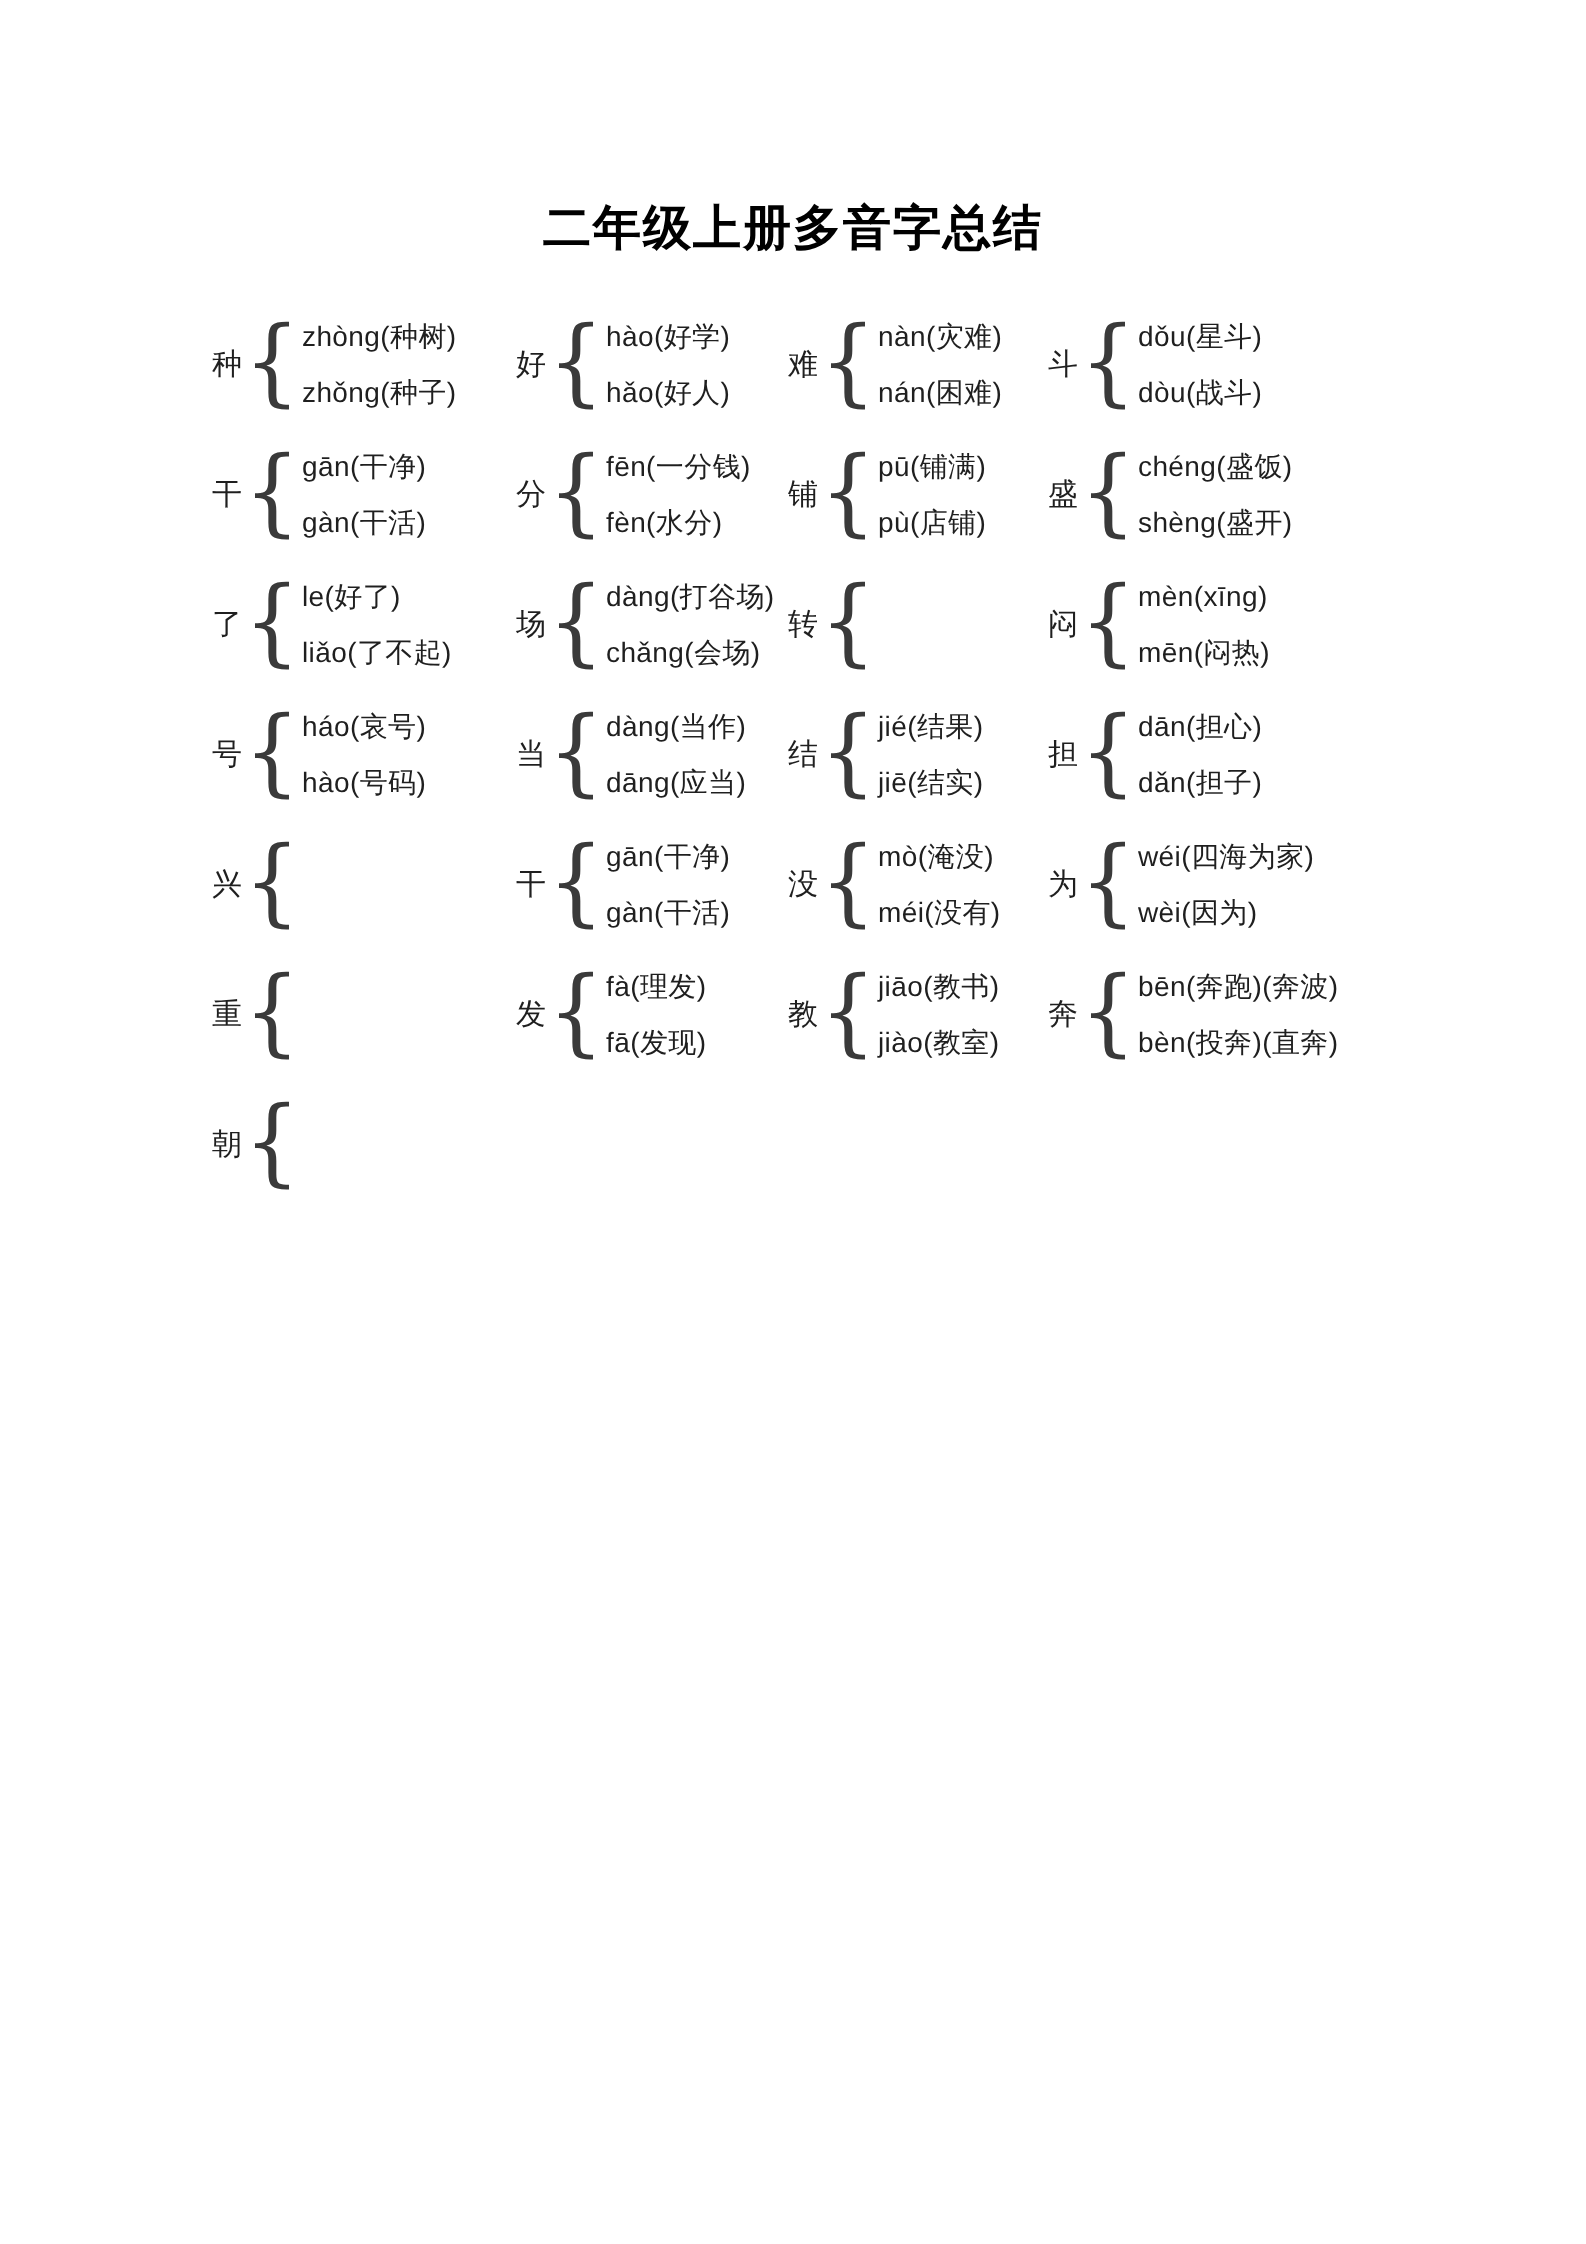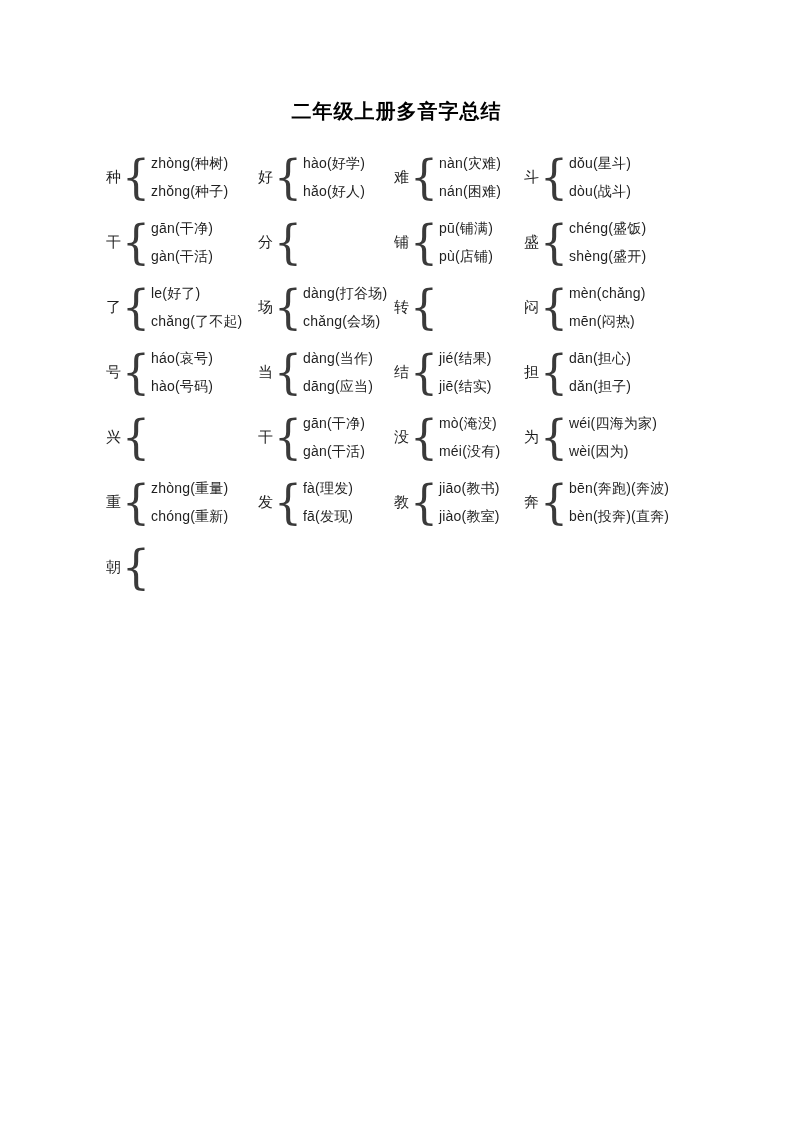--- a/index.html
+++ b/index.html
@@ -13,21 +13,21 @@
     overflow: hidden;
   }
   .page {
     width: 793px;
     height: 1122px;
     position: relative;
   }
   .title {
     margin-top: 98px;
     text-align: center;
-    font-size: 20px;
+    font-size: 24px;
     font-weight: bold;
     color: #000000;
     letter-spacing: 1px;
     font-family: "Liberation Sans", "DejaVu Sans", sans-serif;
   }
   .entries-grid {
     margin-top: 22px;
     margin-left: 106px;
     display: grid;
     grid-template-columns: 152px 136px 130px auto;
@@ -117,20 +117,24 @@
     <span class="brace">{</span>
     <span class="readings">
       <span class="reading">gān(干净)</span>
       <span class="reading">gàn(干活)</span>
     </span>
   </div>
 
   <div class="entry">
     <span class="head-char">分</span>
     <span class="brace">{</span>
+    <span class="readings">
+      <span class="reading">fēn(一分钱)</span>
+      <span class="reading">fèn(水分)</span>
+    </span>
   </div>
 
   <div class="entry">
     <span class="head-char">铺</span>
     <span class="brace">{</span>
     <span class="readings">
       <span class="reading">pū(铺满)</span>
       <span class="reading">pù(店铺)</span>
     </span>
   </div>
@@ -142,21 +146,21 @@
       <span class="reading">chéng(盛饭)</span>
       <span class="reading">shèng(盛开)</span>
     </span>
   </div>
 
   <div class="entry">
     <span class="head-char">了</span>
     <span class="brace">{</span>
     <span class="readings">
       <span class="reading">le(好了)</span>
-      <span class="reading">chǎng(了不起)</span>
+      <span class="reading">liǎo(了不起)</span>
     </span>
   </div>
 
   <div class="entry">
     <span class="head-char">场</span>
     <span class="brace">{</span>
     <span class="readings">
       <span class="reading">dàng(打谷场)</span>
       <span class="reading">chǎng(会场)</span>
     </span>
@@ -164,21 +168,21 @@
 
   <div class="entry">
     <span class="head-char">转</span>
     <span class="brace">{</span>
   </div>
 
   <div class="entry">
     <span class="head-char">闷</span>
     <span class="brace">{</span>
     <span class="readings">
-      <span class="reading">mèn(chǎng)</span>
+      <span class="reading">mèn(xīng)</span>
       <span class="reading">mēn(闷热)</span>
     </span>
   </div>
 
   <div class="entry">
     <span class="head-char">号</span>
     <span class="brace">{</span>
     <span class="readings">
       <span class="reading">háo(哀号)</span>
       <span class="reading">hào(号码)</span>
@@ -240,24 +244,20 @@
     <span class="brace">{</span>
     <span class="readings">
       <span class="reading">wéi(四海为家)</span>
       <span class="reading">wèi(因为)</span>
     </span>
   </div>
 
   <div class="entry">
     <span class="head-char">重</span>
     <span class="brace">{</span>
-    <span class="readings">
-      <span class="reading">zhòng(重量)</span>
-      <span class="reading">chóng(重新)</span>
-    </span>
   </div>
 
   <div class="entry">
     <span class="head-char">发</span>
     <span class="brace">{</span>
     <span class="readings">
       <span class="reading">fà(理发)</span>
       <span class="reading">fā(发现)</span>
     </span>
   </div>

